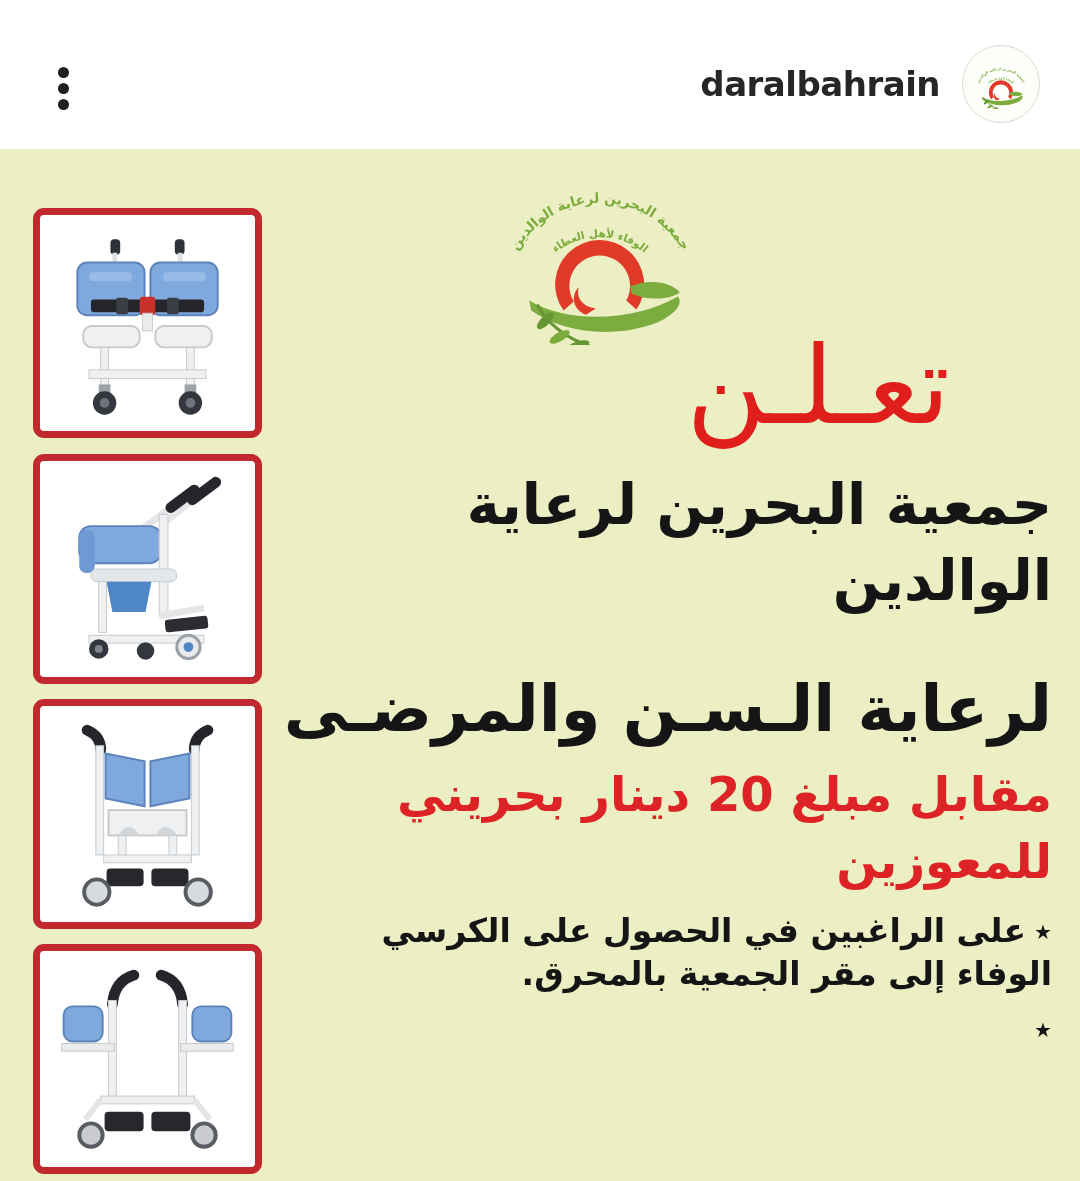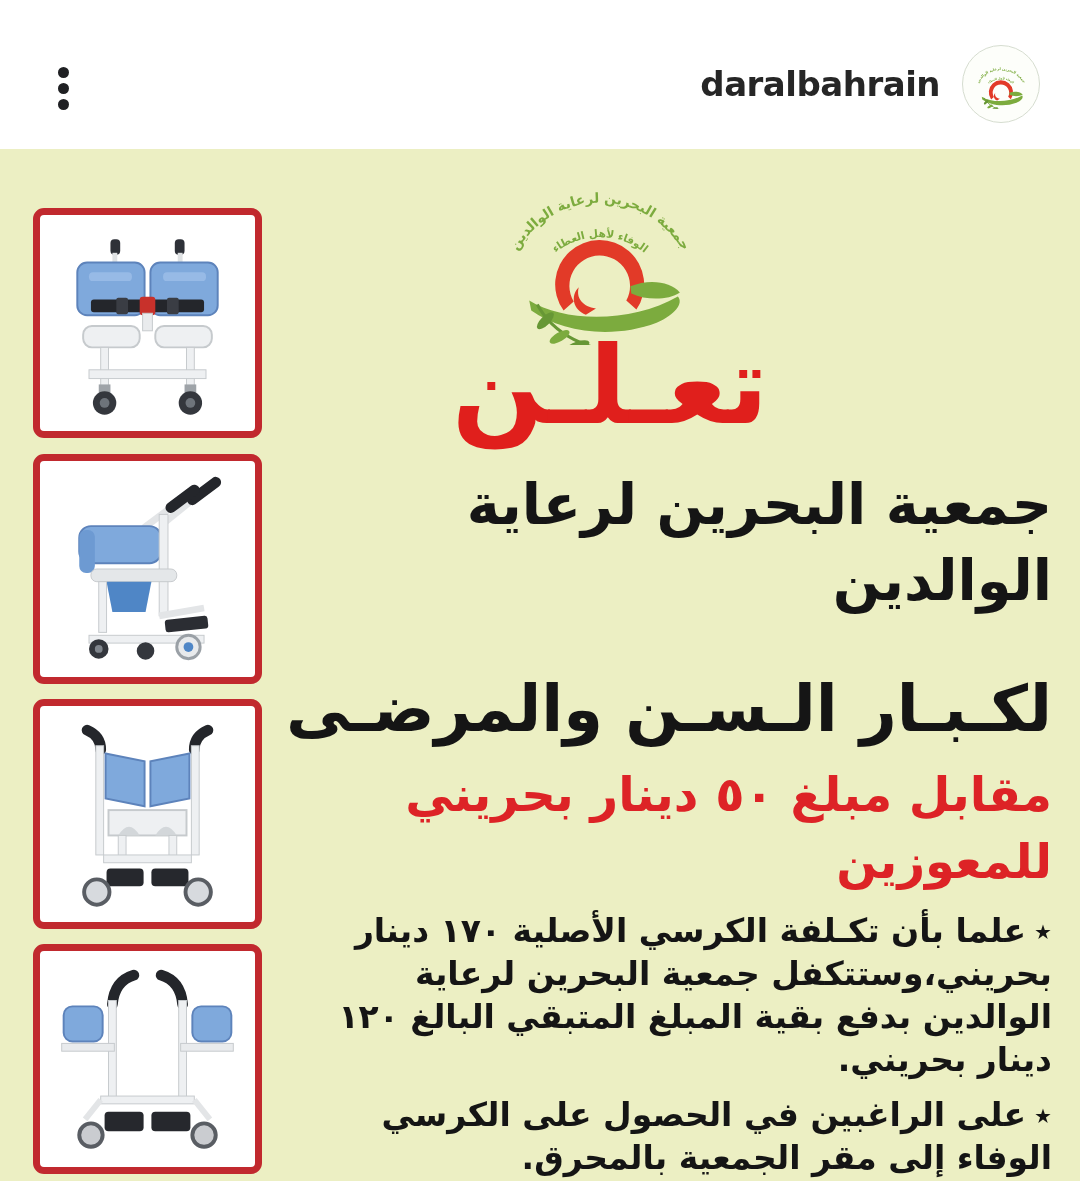--- a/index.html
+++ b/index.html
@@ -30,22 +30,22 @@
               border:7px solid var(--frame-red,#c1292e); border-radius:11px; padding:10px; }
   .photo-box svg{ width:100%; height:100%; }
   .pb1{ top:59px; } .pb2{ top:305px; } .pb3{ top:550px; } .pb4{ top:795px; }
 
   
   .content{ position:absolute; left:270px; top:0; width:786px; height:1044px;
             direction:rtl; text-align:right; color:var(--text-black,#151515); }
   .logo-big{ position:absolute; top:14px; left:208px; width:244px; height:182px; }
   .logo-big svg{ width:100%; height:100%; }
 
-  .poster-title{ position:absolute; top:172px; left:0; width:680px; text-align:center;
-                 color:var(--title-red,#e01f1c); font-size:108px; font-weight:bold; line-height:1.2; }
+  .poster-title{ position:absolute; top:172px; left:0; width:680px; 
+                 color:var(--title-red,#e01f1c); font-size:108px; font-weight:normal; line-height:1.2; }
   .org-name{ position:absolute; top:318px; right:4px; width:100%;
              font-size:56px; font-weight:bold; line-height:1.35; }
   .subject{ position:absolute; top:413px; right:4px; width:100%;
             font-size:64px; font-weight:bold; line-height:98px; }
   .price-line{ position:absolute; top:612px; right:4px; width:100%;
                color:var(--accent-red,#dd2326); font-size:48px; font-weight:bold; line-height:1.4; }
   .bullets{ position:absolute; top:760px; right:4px; left:12px; }
   .bullets p{ font-size:33px; font-weight:bold; line-height:43px; margin-bottom:12px; }
   .bullets .star{ display:inline-block; margin-left:8px; }
 </style>
@@ -199,29 +199,26 @@
             <use href="#org-logo"></use>
           </svg>
       </div>
 
       <h1 class="poster-title">تعـلـن</h1>
 
       <h2 class="org-name">جمعية البحرين لرعاية الوالدين</h2>
 
       <h2 class="subject">
         <br>
-        <span>لكـبـار الـسـن والمرضـى</span>
+        <span>لرعاية الـسـن والمرضـى</span>
       </h2>
 
-      <div class="price-line">مقابل مبلغ ٥٠ دينار بحريني للمعوزين</div>
+      <div class="price-line">مقابل مبلغ 20 دينار بحريني للمعوزين</div>
 
       <div class="bullets">
-        <p>
-          <span class="star">٭</span><span>علما بأن تكـلفة الكرسي الأصلية ١٧٠ دينار بحريني،وستتكفل جمعية البحرين لرعاية الوالدين بدفع بقية المبلغ المتبقي البالغ ١٢٠ دينار بحريني.</span>
-        </p>
         <p>
           <span class="star">٭</span><span>على الراغبين في الحصول على الكرسي الوفاء إلى مقر الجمعية بالمحرق.</span>
         </p>
         <p>
           <span class="star">٭</span>
         </p>
       </div>
     </section>
 
   </main>

